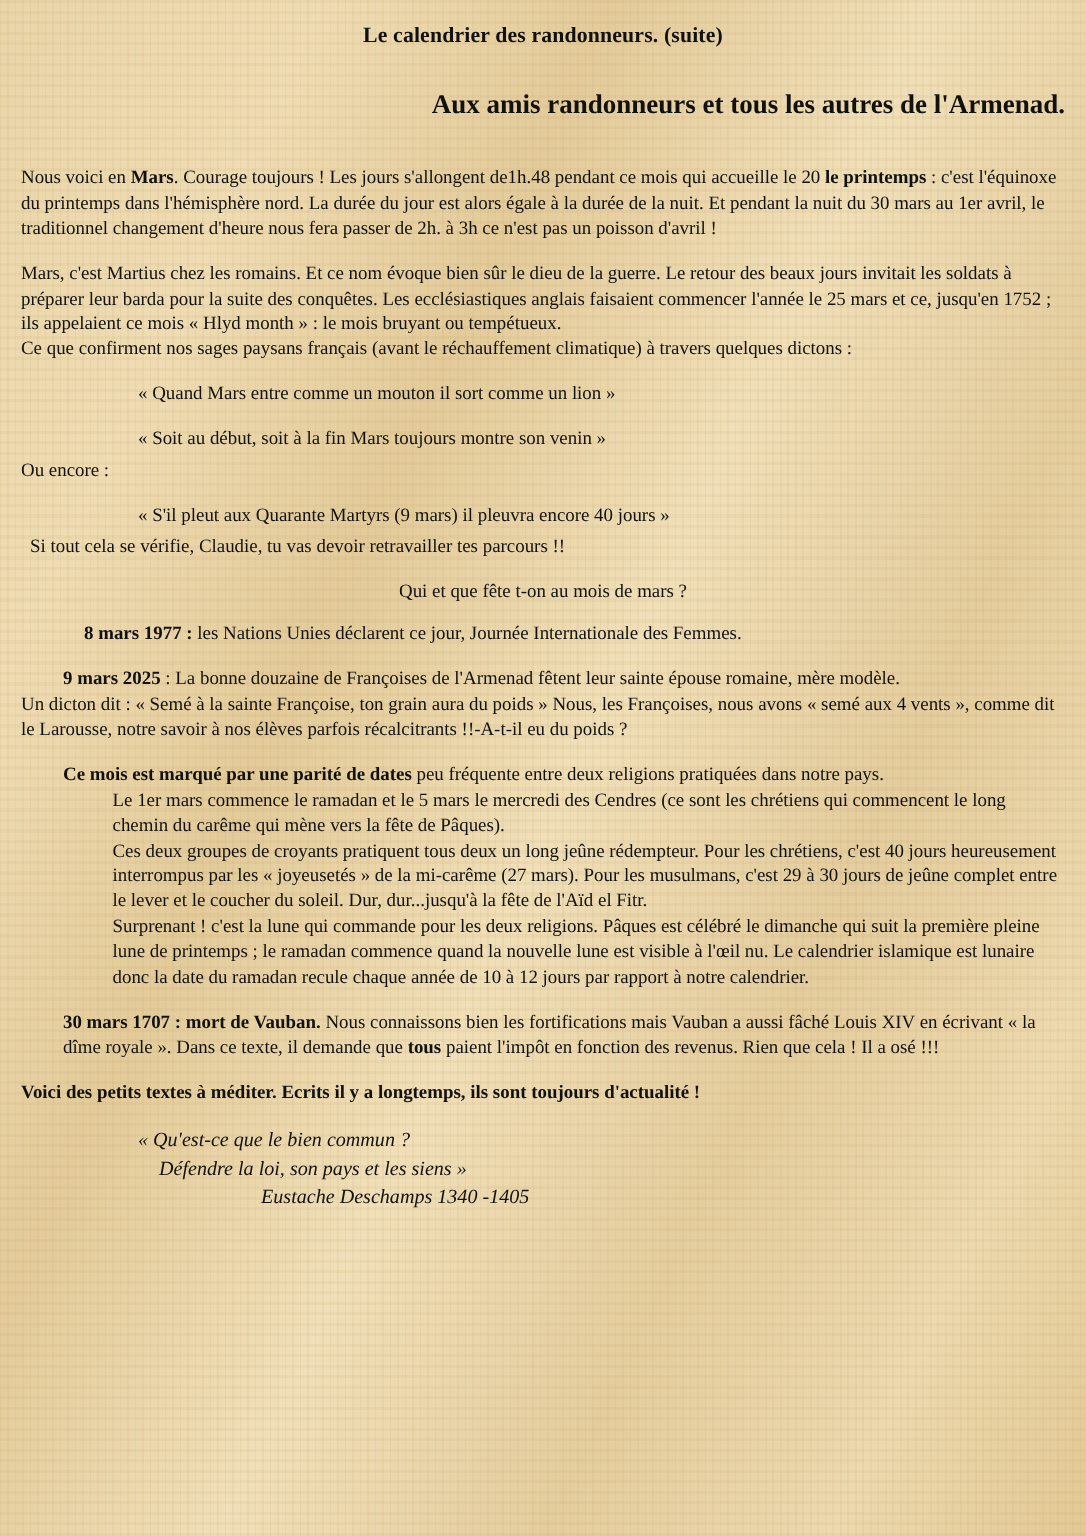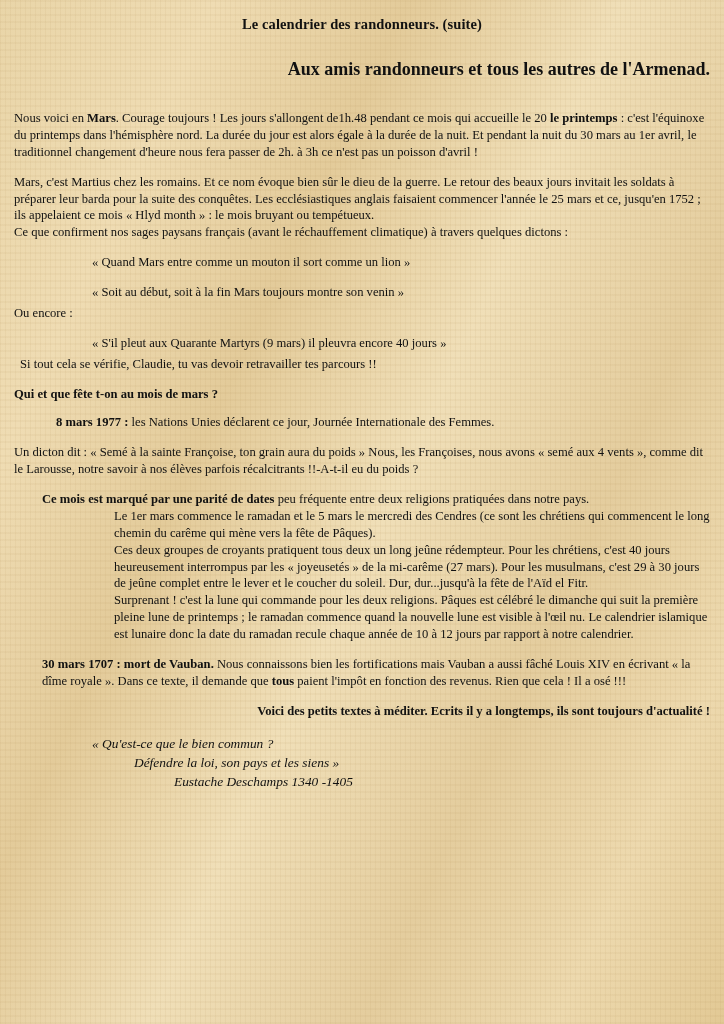--- a/index.html
+++ b/index.html
@@ -61,54 +61,54 @@
   }
   .noindent {
     margin-left: 0;
     margin-bottom: 13px;
   }
   .small-indent {
     margin-left: 6px;
     margin-bottom: 13px;
   }
   .q-head {
-    font-weight: bold;
+    font-weight: normal;
     margin-bottom: 12px;
+    text-align: center;
   }
   .sec {
     margin-bottom: 13px;
   }
   .sec-indent {
     margin-left: 42px;
   }
   .sec-indent2 {
     margin-left: 28px;
   }
   .sub-indent {
-    margin-left: 100px;
+    margin-left: 61px;
   }
   .body-indent {
     margin-left: 96px;
   }
   b, .b { font-weight: bold; }
   .closing {
     font-weight: bold;
     margin-top: 2px;
     margin-bottom: 14px;
-    text-align: right;
   }
   .poem {
     font-style: italic;
     font-size: 13.4px;
     line-height: 1.42;
   }
   .poem .l1 { margin-left: 42px; }
   .poem .l2 { margin-left: 78px; }
   .poem .l3 { margin-left: 128px; }
-  .poem .l4 { margin-left: 120px; }
+  .poem .l4 { margin-left: 92px; }
   .poem .l5 { margin-left: 160px; }
 </style>
 </head>
 <body>
 
 <div class="page">
 
   <h1 class="title">Le calendrier des randonneurs. (suite)</h1>
 
   <h2 class="subtitle">Aux amis randonneurs et tous les autres de l'Armenad.</h2>
@@ -129,20 +129,21 @@
 
     <p class="small-indent"> Si tout cela se vérifie, Claudie, tu vas devoir retravailler tes parcours !!</p>
 
     <p class="q-head">Qui et que fête t-on au mois de mars ?</p>
 
     <div class="sec">
       <p class="sec-indent"><b>8 mars 1977 :</b><span> les Nations Unies déclarent ce jour, Journée Internationale des Femmes.</span></p>
     </div>
 
     <div class="sec">
+      <p class="sec-indent2"><b>9 mars 2025</b><span> : La bonne douzaine de Françoises de l'Armenad fêtent leur sainte épouse romaine, mère modèle.</span></p>
       <p>Un dicton dit : « Semé à la sainte Françoise, ton grain aura du poids » Nous, les Françoises, nous avons « semé aux 4 vents », comme dit le Larousse, notre savoir à nos élèves parfois récalcitrants !!-A-t-il eu du poids ?</p>
     </div>
 
     <div class="sec">
       <p class="sec-indent2"><b>Ce mois est marqué par une parité de dates</b><span> peu fréquente entre deux religions pratiquées dans notre pays.</span></p>
       <p class="sub-indent">Le 1er mars commence le ramadan et le 5 mars le mercredi des Cendres (ce sont les chrétiens qui commencent le long chemin du carême qui mène vers la fête de Pâques).</p>
       <p class="sub-indent">Ces deux groupes de croyants pratiquent tous deux un long jeûne rédempteur. Pour les chrétiens, c'est 40 jours heureusement interrompus par les « joyeusetés » de la mi-carême (27 mars). Pour les musulmans, c'est 29 à 30 jours de jeûne complet entre le lever et le coucher du soleil. Dur, dur...jusqu'à la fête de l'Aïd el Fitr.</p>
       <p class="sub-indent">Surprenant ! c'est la lune qui commande pour les deux religions. Pâques est célébré le dimanche qui suit la première pleine lune de printemps ; le ramadan commence quand la nouvelle lune est visible à l'œil nu. Le calendrier islamique est lunaire donc la date du ramadan recule chaque année de 10 à 12 jours par rapport à notre calendrier.</p>
     </div>
 

